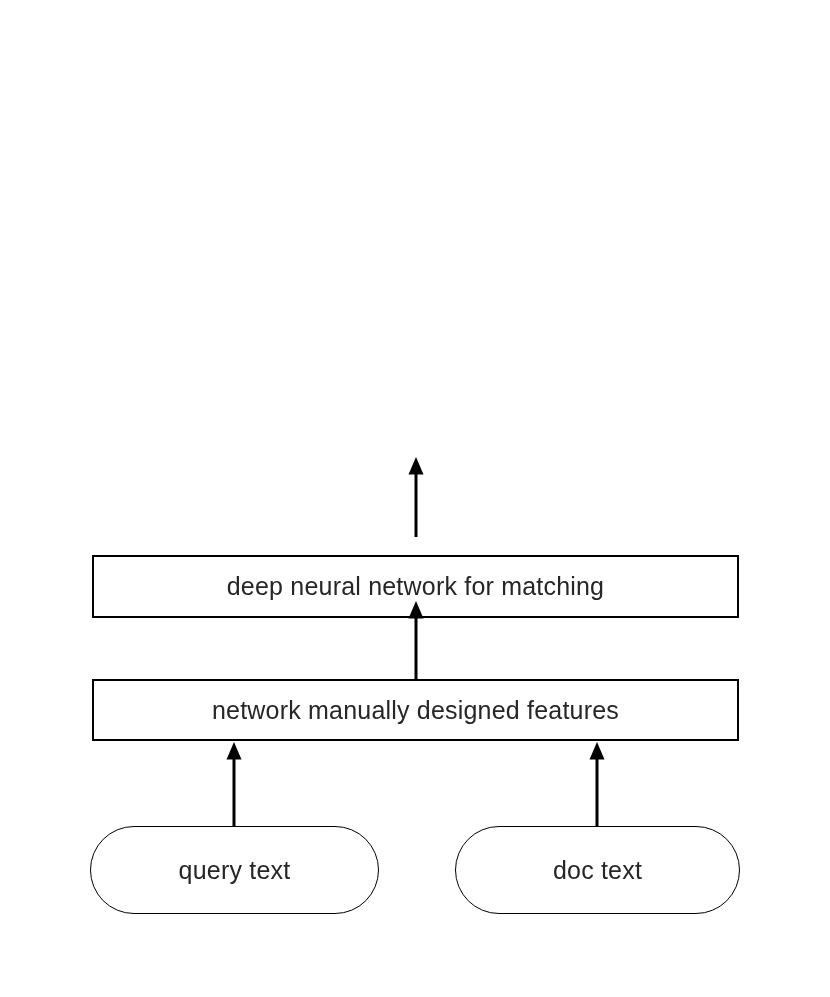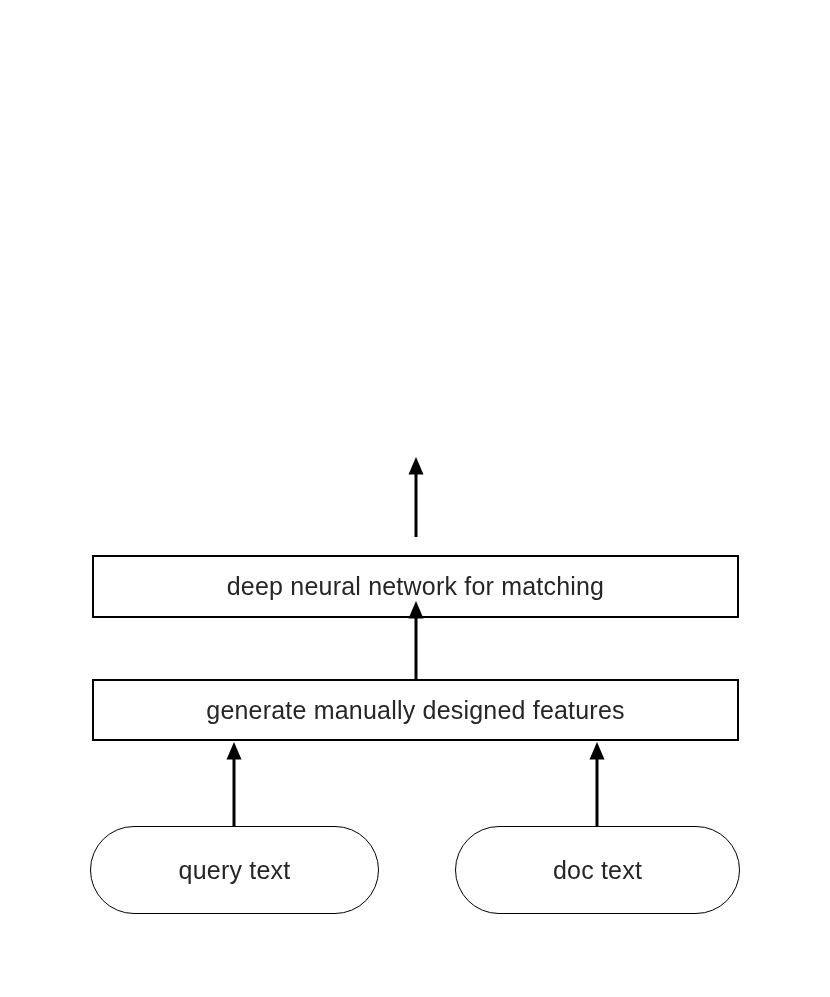--- a/index.html
+++ b/index.html
@@ -54,21 +54,21 @@
   <div class="node rect-node box-dnn">
     <span>deep neural network for matching</span>
   </div>
 
   <svg class="arrow arrow-dnn-in" width="24" height="78" viewBox="0 0 24 78">
     <line x1="12" y1="14" x2="12" y2="78" stroke="#000000" stroke-width="3"></line>
     <polygon points="12,0 4.5,17.5 19.5,17.5" fill="#000000"></polygon>
   </svg>
 
   <div class="node rect-node box-features">
-    <span>generate manually designed features</span>
+    <span>network manually designed features</span>
   </div>
 
   <svg class="arrow arrow-query-in" width="24" height="84" viewBox="0 0 24 84">
     <line x1="12" y1="14" x2="12" y2="84" stroke="#000000" stroke-width="3"></line>
     <polygon points="12,0 4.5,17.5 19.5,17.5" fill="#000000"></polygon>
   </svg>
 
   <svg class="arrow arrow-doc-in" width="24" height="84" viewBox="0 0 24 84">
     <line x1="12" y1="14" x2="12" y2="84" stroke="#000000" stroke-width="3"></line>
     <polygon points="12,0 4.5,17.5 19.5,17.5" fill="#000000"></polygon>

